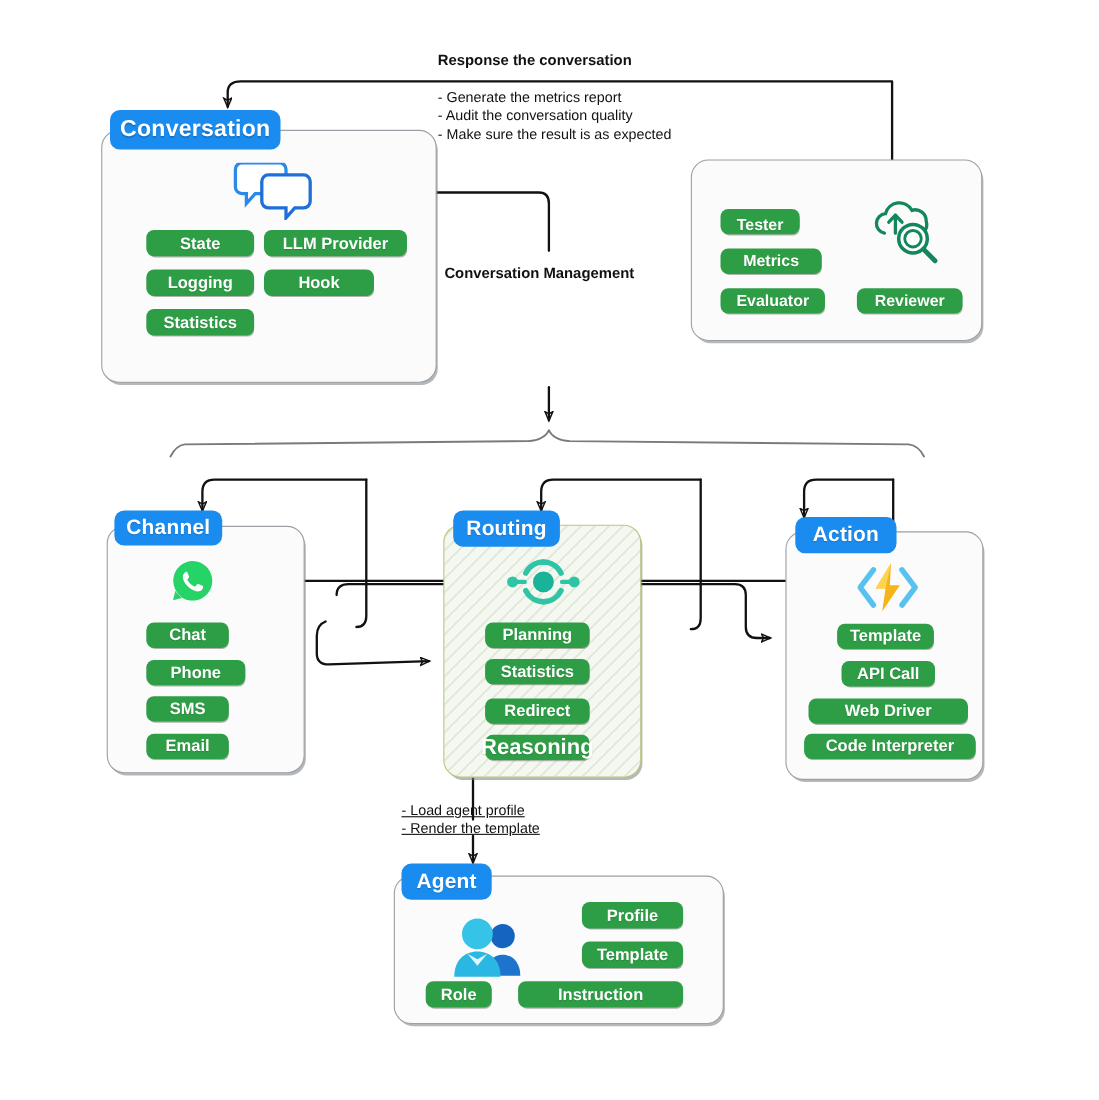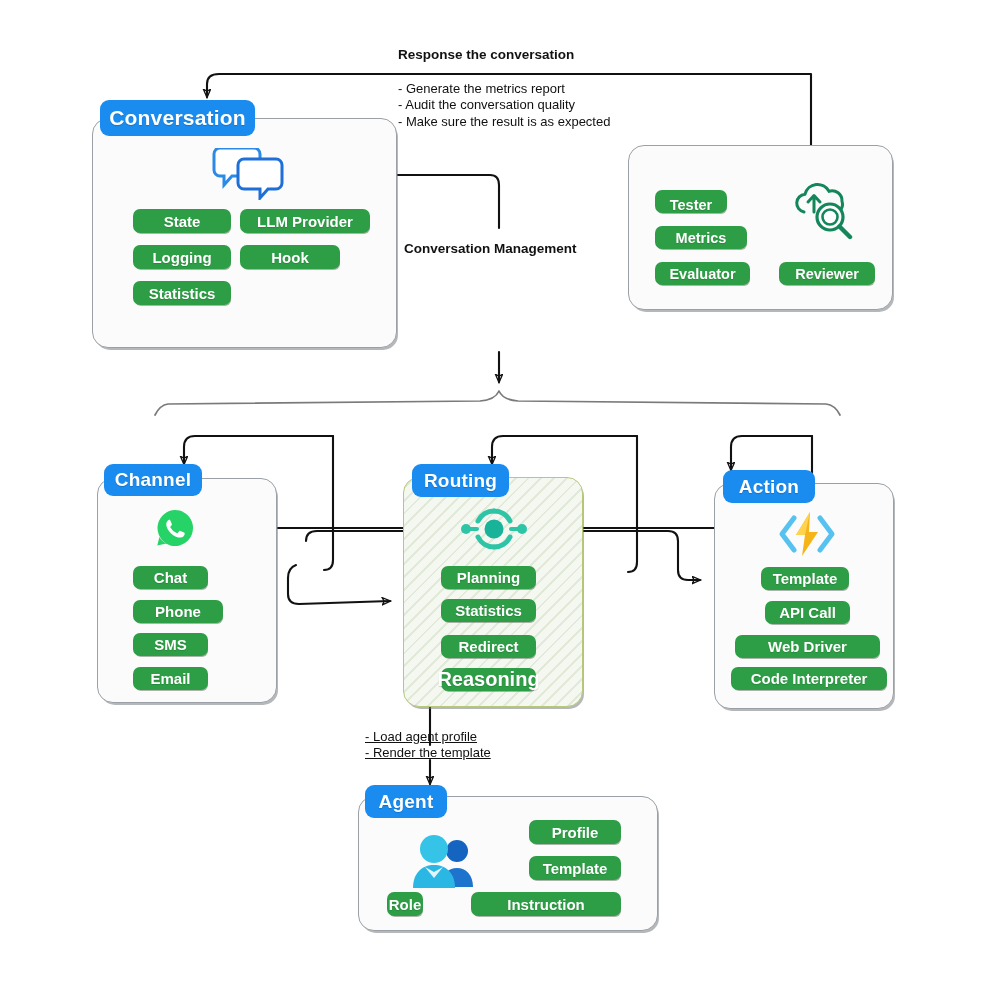--- a/index.html
+++ b/index.html
@@ -331,20 +331,20 @@
       <path d="M15,34 L24,45 L33,34 L24,39 Z" fill="#ffffff" opacity=".85"></path>
     </svg>
   </div>
 
   <div class="badge" style="left:529px; top:820px; width:92px; height:24px; font-size:15px;">
     <span>Profile</span>
   </div>
   <div class="badge" style="left:529px; top:856px; width:92px; height:24px; font-size:15px;">
     <span>Template</span>
   </div>
-  <div class="badge" style="left:387px; top:892px; width:36px; height:24px; font-size:15px;">
+  <div class="badge" style="left:387px; top:892px; width:60px; height:24px; font-size:15px;">
     <span>Role</span>
   </div>
   <div class="badge" style="left:471px; top:892px; width:150px; height:24px; font-size:15px;">
     <span>Instruction</span>
   </div>
 
 </div>
 
 </body></html>

